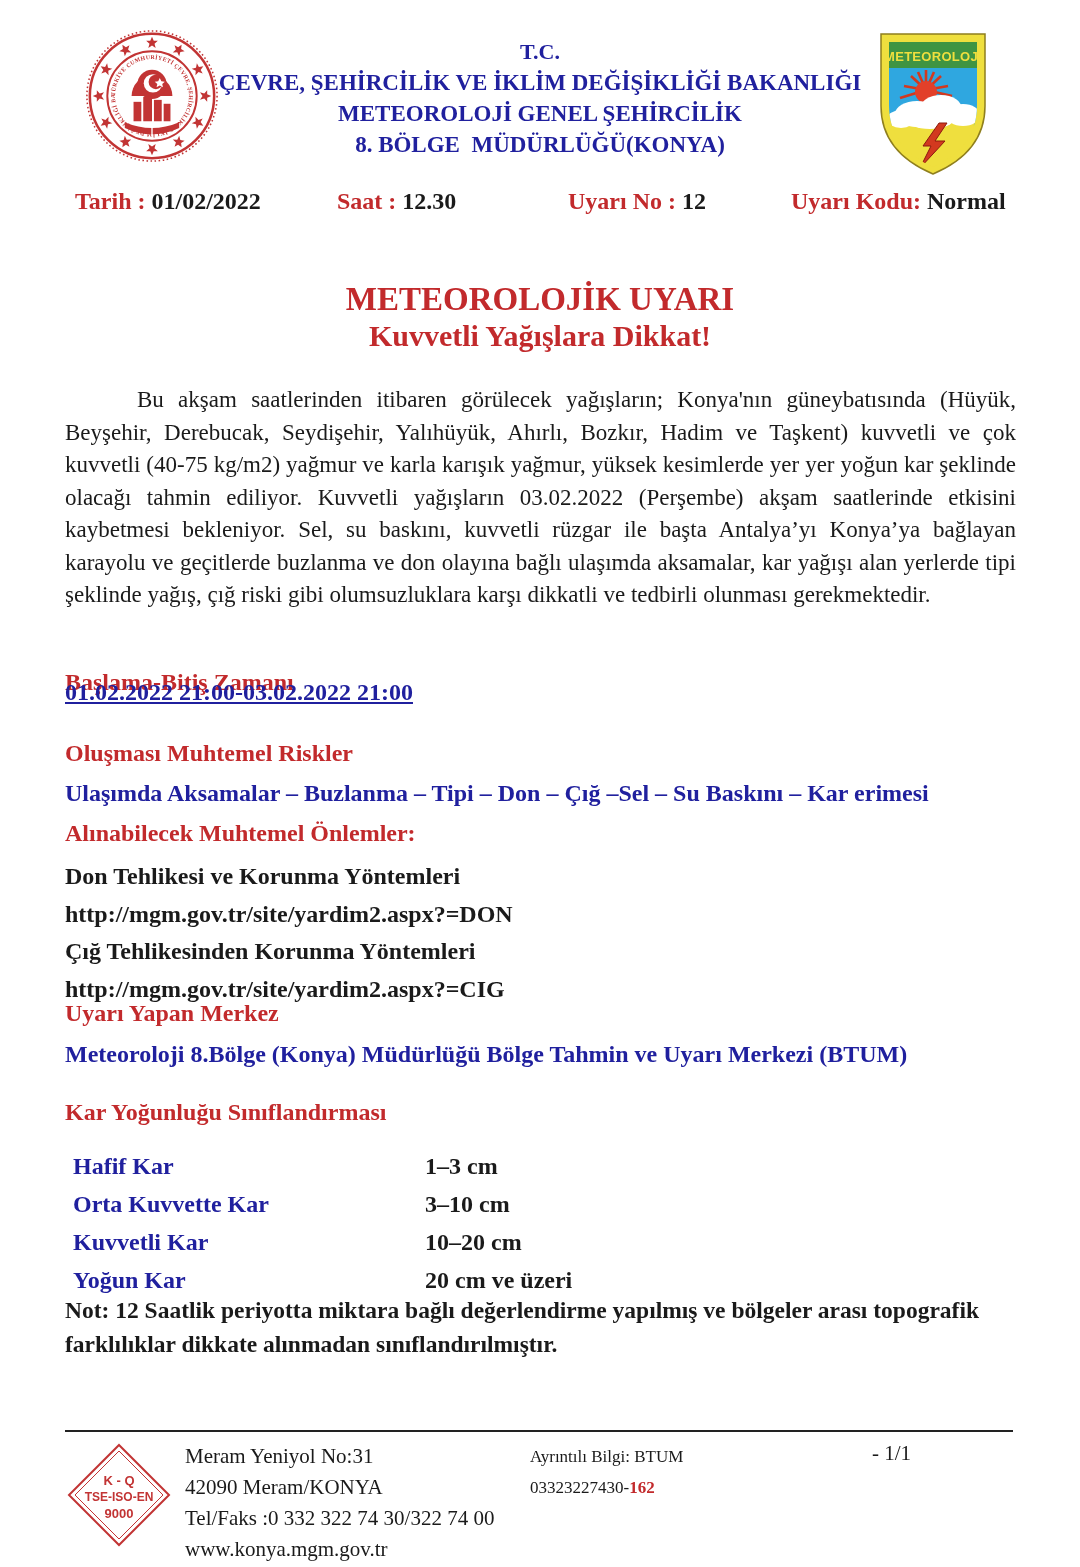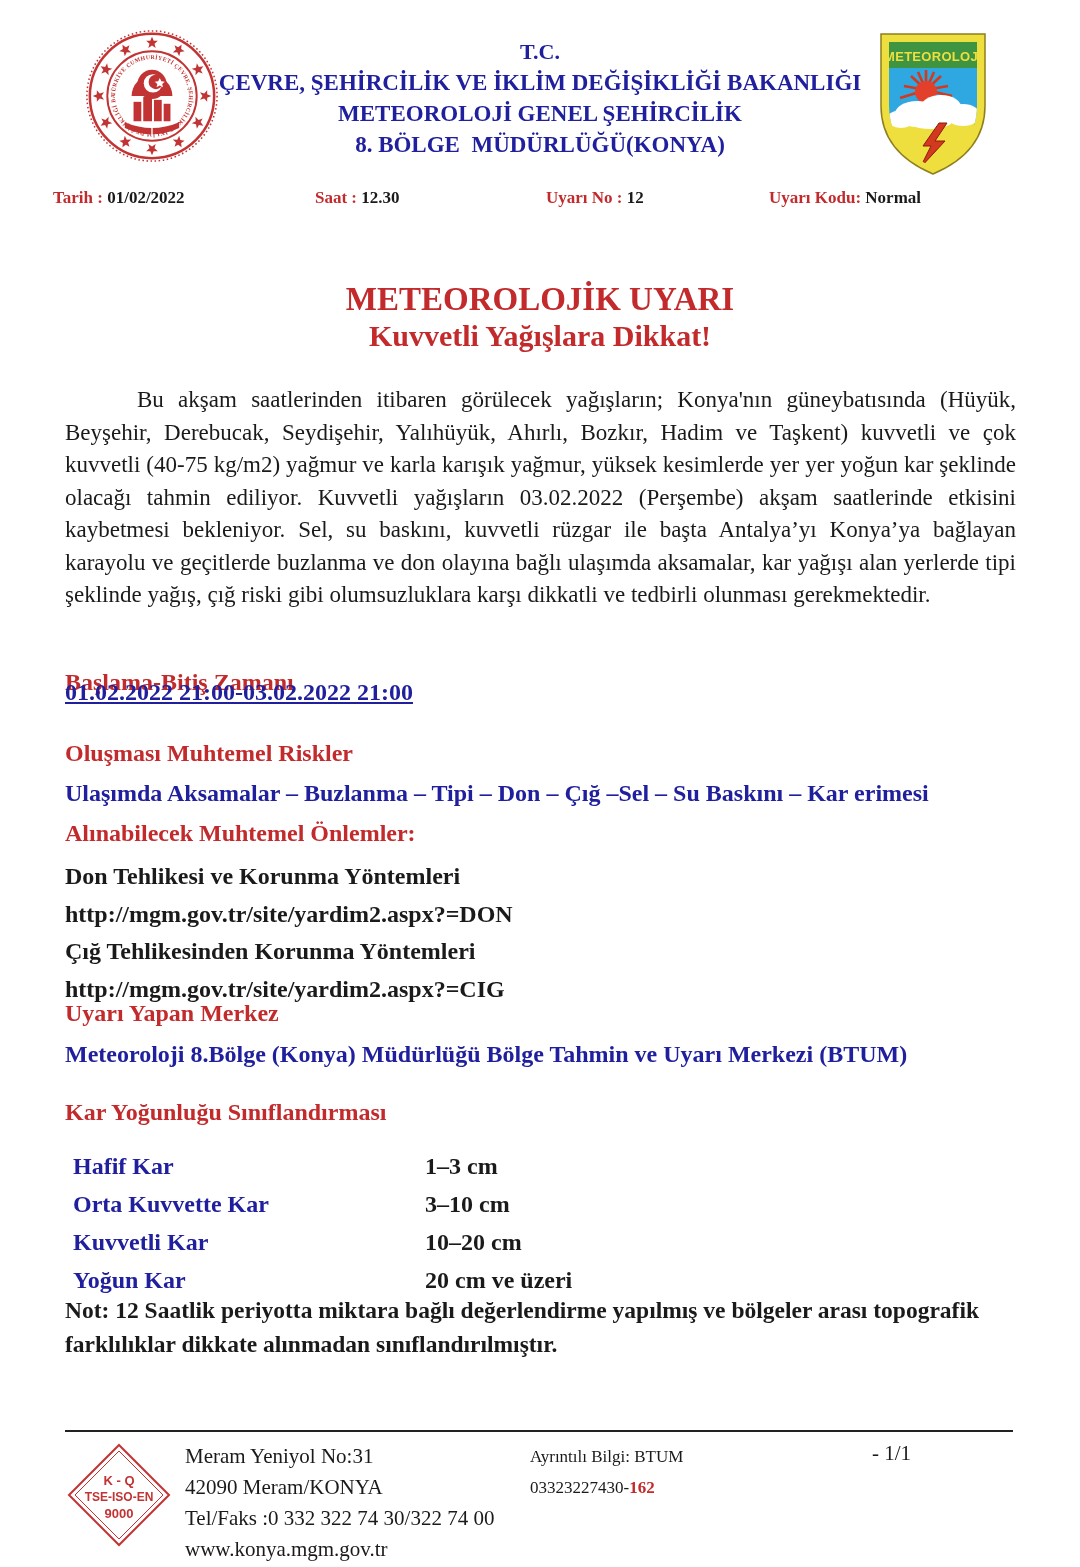--- a/index.html
+++ b/index.html
@@ -13,22 +13,22 @@
 
   
   .seal{position:absolute;left:84px;top:26px;width:136px;height:140px;}
   .shield{position:absolute;left:872px;top:26px;width:122px;height:150px;}
   .org{position:absolute;left:0;top:36px;width:1080px;text-align:center;
        color:var(--blue);font-weight:bold;line-height:31px;}
   .org .l1{font-size:22px;}
   .org .l2,.org .l3,.org .l4{font-size:23px;white-space:pre-wrap;}
 
   
-  .meta{position:absolute;left:53px;top:188px;width:950px;height:32px;
-        font-size:17px;font-weight:bold;}
+  .meta{position:absolute;left:75px;top:188px;width:950px;height:32px;
+        font-size:24px;font-weight:bold;}
   .meta .item{position:absolute;top:0;white-space:nowrap;}
   .meta .lab{color:var(--red);}
   .meta .val{color:var(--ink);}
   .m0{left:0;} .m1{left:262px;} .m2{left:493px;} .m3{left:716px;}
 
   
   .title{position:absolute;left:0;top:280px;width:1080px;text-align:center;color:var(--red);font-weight:bold;}
   .title .t1{font-size:33px;line-height:38px;}
   .title .t2{font-size:30px;line-height:36px;}
 

